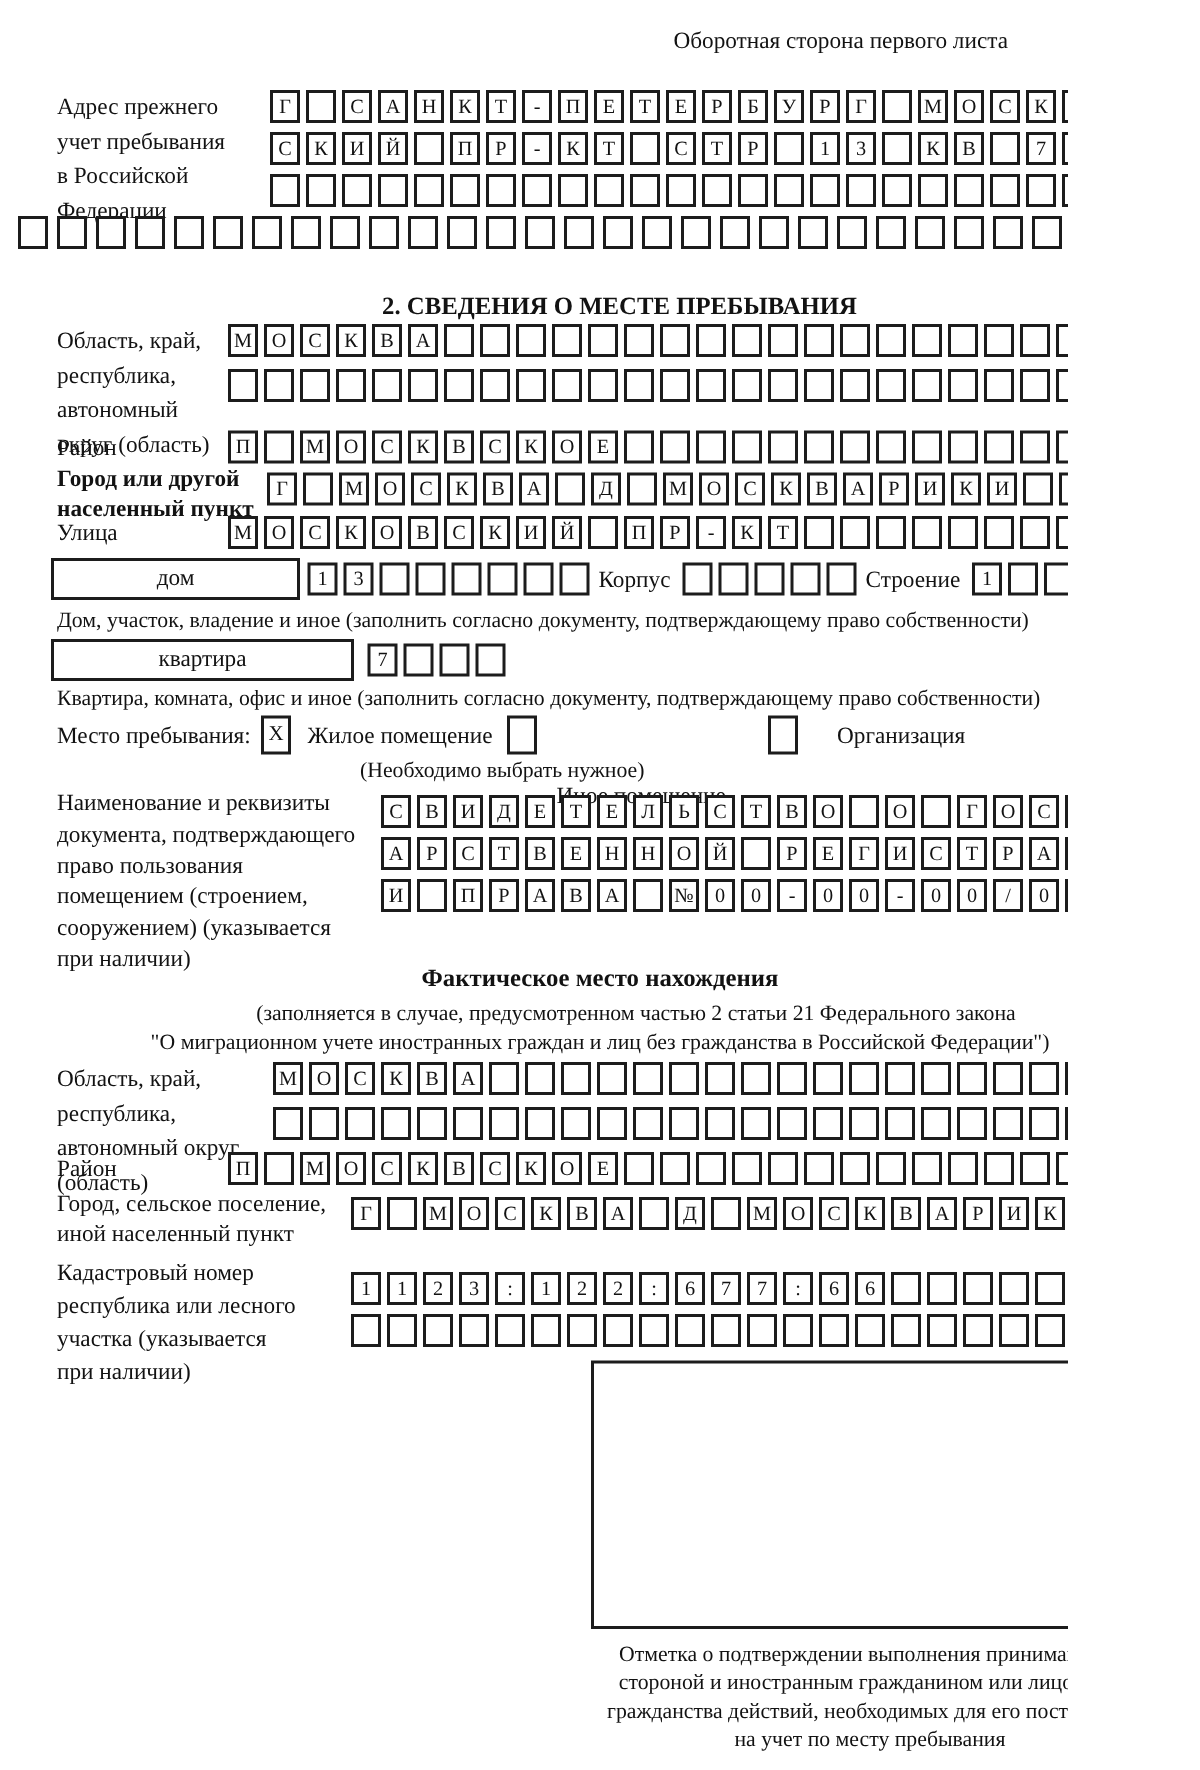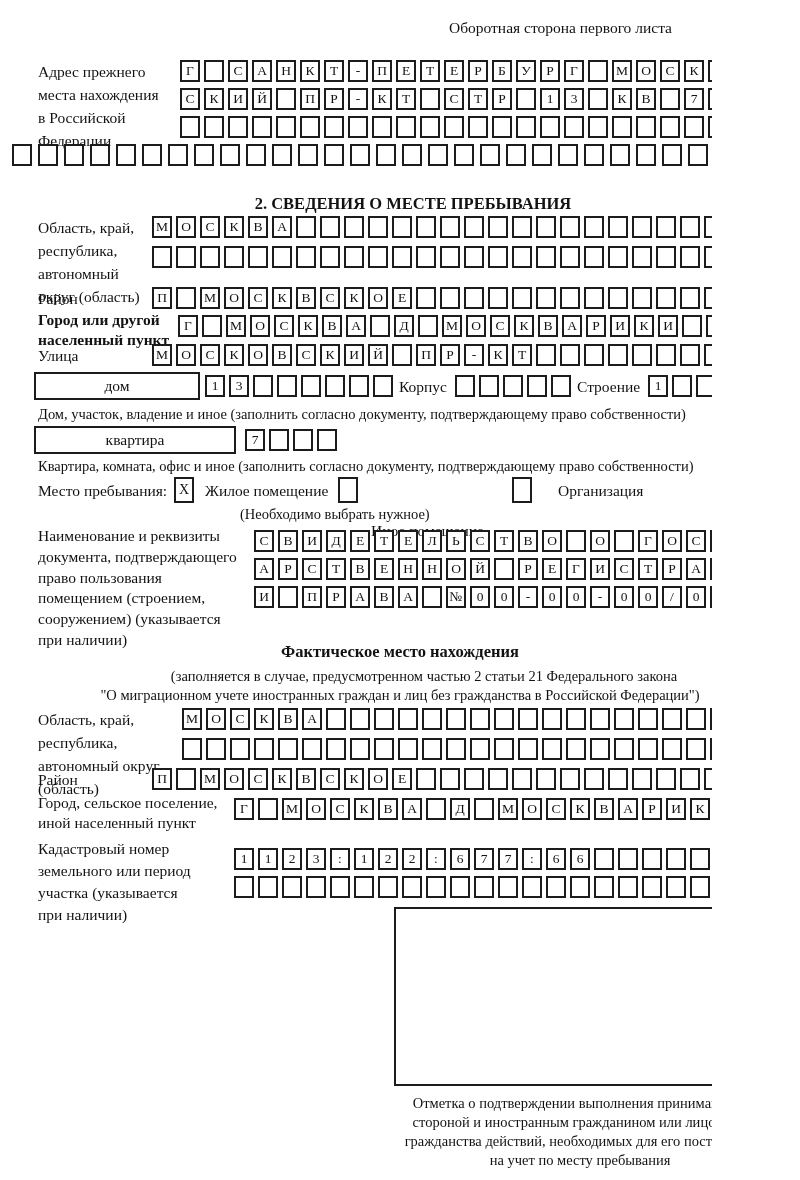--- a/index.html
+++ b/index.html
@@ -33,21 +33,21 @@
   .pre{white-space:pre-line;}
 </style>
 </head>
 <body>
 
 <div class="page">
 
   <div class="abs label" style="top:16px;right:40px;">Оборотная сторона первого листа</div>
 
   <div class="abs label" style="left:38px;top:60px;">Адрес прежнего
-места нахождения
+учет пребывания
 в Российской
 Федерации</div>
   <div class="abs cells" style="left:180px;top:60px;">
       <span class="cell">Г</span>
       <span class="cell"></span>
       <span class="cell">С</span>
       <span class="cell">А</span>
       <span class="cell">Н</span>
       <span class="cell">К</span>
       <span class="cell">Т</span>
@@ -534,21 +534,21 @@
       <span class="cell">В</span>
       <span class="cell">А</span>
       <span class="cell">Р</span>
       <span class="cell">И</span>
       <span class="cell">К</span>
       <span class="cell">И</span>
       <span class="cell"></span>
     </div>
 
   <div class="abs label" style="left:38px;top:838px;line-height:22px;">Кадастровый номер
-земельного или период
+республика или лесного
 участка (указывается
 при наличии)</div>
   <div class="abs cells" style="left:234px;top:848px;">
       <span class="cell">1</span>
       <span class="cell">1</span>
       <span class="cell">2</span>
       <span class="cell">3</span>
       <span class="cell">:</span>
       <span class="cell">1</span>
       <span class="cell">2</span>

